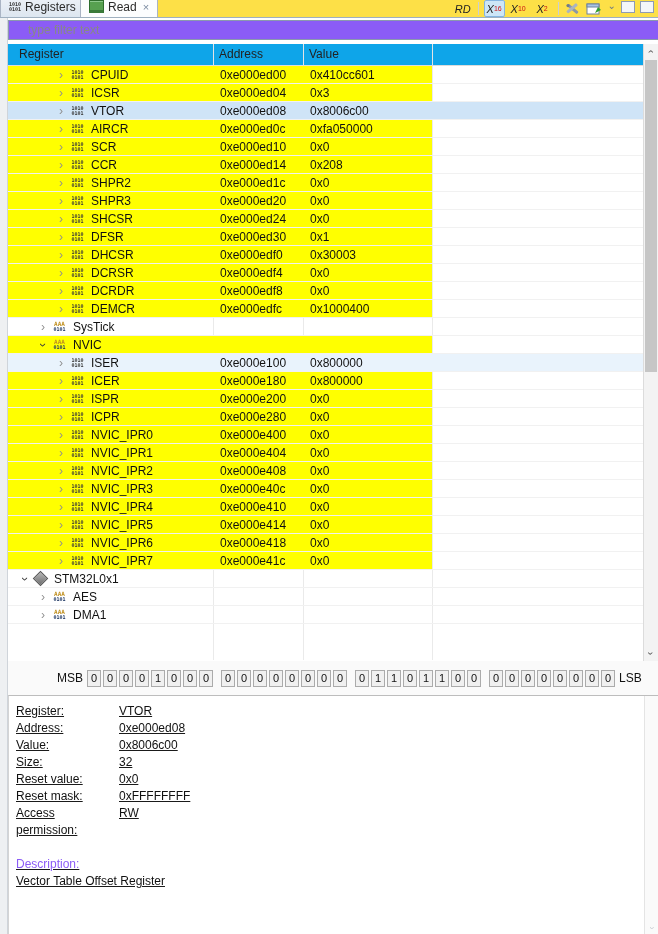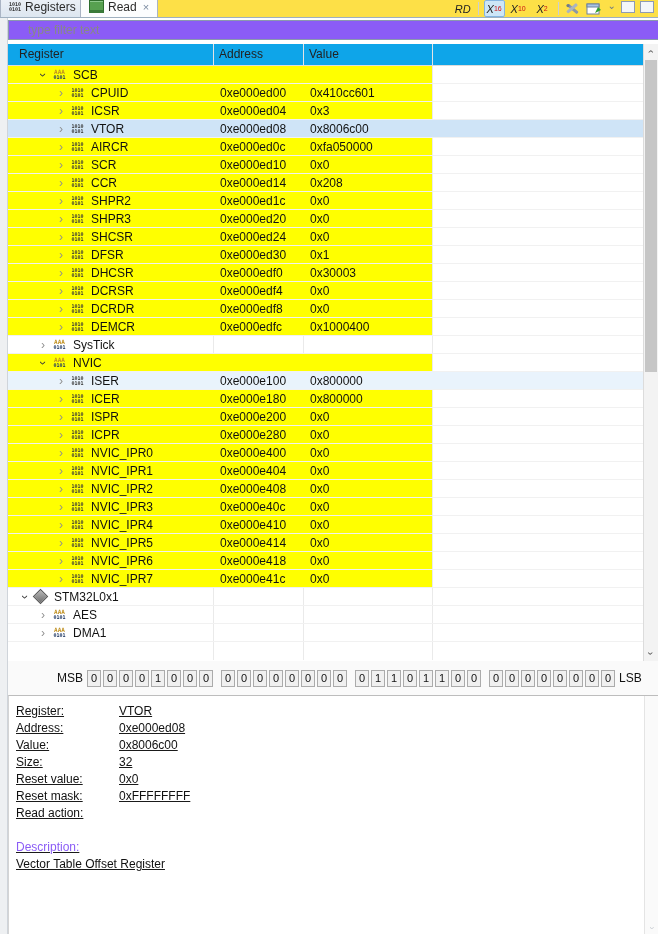--- a/index.html
+++ b/index.html
@@ -152,32 +152,20 @@
     <span class="th th3">Value</span>
     <span class="hsep" style="left:205px"></span>
     <span class="hsep" style="left:295px"></span>
     <span class="hsep" style="left:424px"></span>
   </div>
   <div class="rows">
     <span class="grid-v" style="left:205px"></span>
     <span class="grid-v" style="left:295px"></span>
     <span class="grid-v" style="left:424px"></span>
       <div class="trow yellow">
-        <div class="cell-name" style="padding-left: 28px;">
-          <span class="chev open">›</span>
-          <span class="icon group">
-            <i class="g1">AAA</i>
-            <i class="g2">0101</i>
-          </span>
-          <span class="rlabel">SCB</span>
-        </div>
-        <div class="cell-addr"></div>
-        <div class="cell-val"></div>
-      </div>
-      <div class="trow yellow">
         <div class="cell-name" style="padding-left: 46px;">
           <span class="chev">›</span>
           <span class="icon register">
             <i>1010</i>
             <i>0101</i>
           </span>
           <span class="rlabel">CPUID</span>
         </div>
         <div class="cell-addr">0xe000ed00</div>
         <div class="cell-val">0x410cc601</div>
@@ -621,22 +609,22 @@
         </div>
         <div class="dline">
           <span class="dlabel">Reset value:</span>
           <span class="dvalue">0x0</span>
         </div>
         <div class="dline">
           <span class="dlabel">Reset mask:</span>
           <span class="dvalue">0xFFFFFFFF</span>
         </div>
         <div class="dline">
-          <span class="dlabel">Read action:</span>
-          <span class="dvalue"></span>
+          <span class="dlabel">Access permission:</span>
+          <span class="dvalue">RW</span>
         </div>
       </div>
     <div class="dgap"></div>
     <div class="ddesc-label">Description:</div>
     <div class="ddesc-text">Vector Table Offset Register</div>
   </div>
   <div class="dscroll">
     <div class="darrow"><span>›</span></div>
   </div>
 </div>

